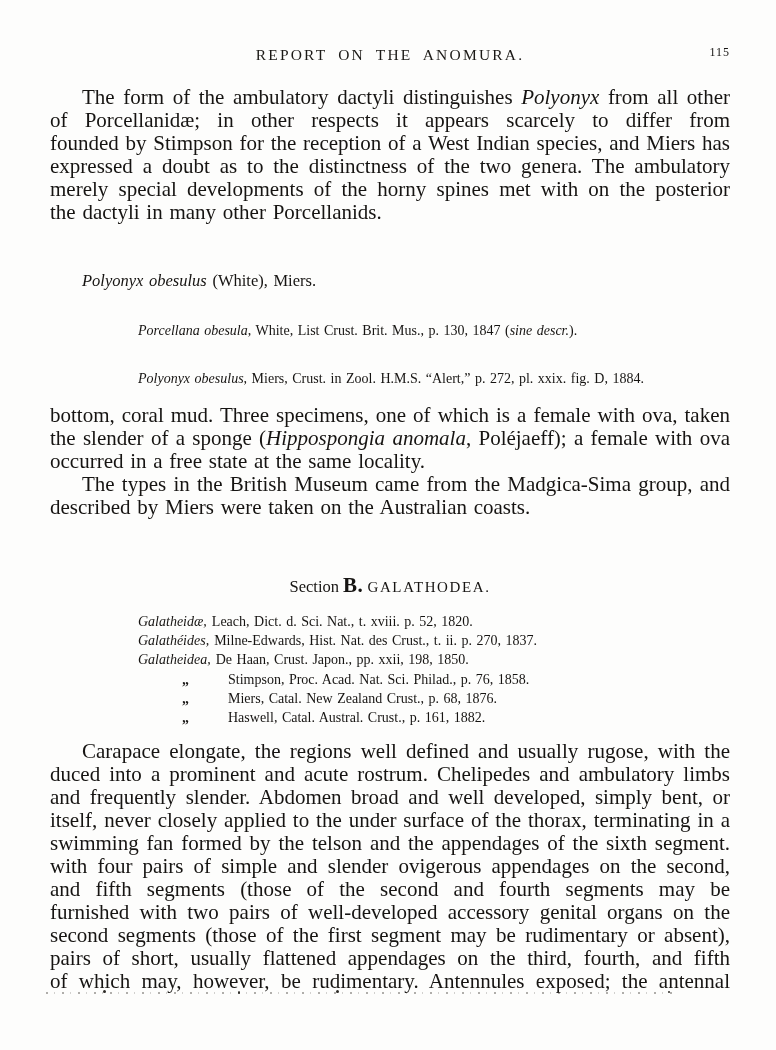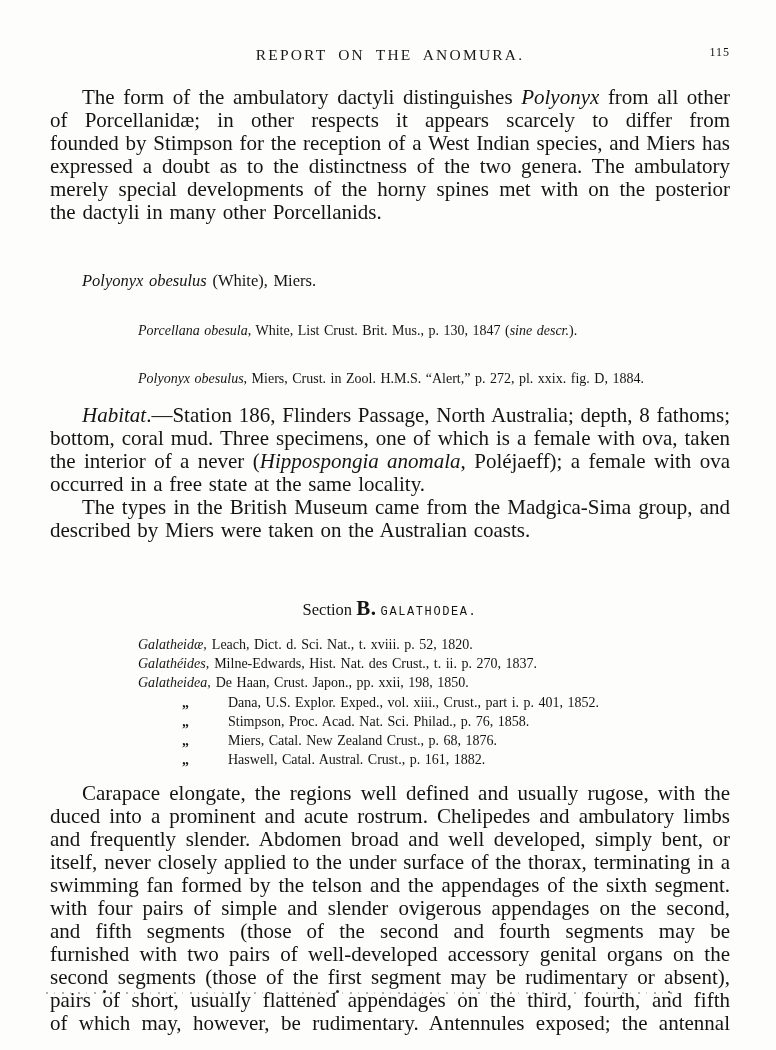--- a/index.html
+++ b/index.html
@@ -84,23 +84,22 @@
     text-align: center;
     font-size: 16.5px;
     height: 24px;
   }
   .section-letter {
     font-size: 21px;
     font-weight: bold;
     letter-spacing: 0.5px;
   }
   .section-name {
-    font-size: 12px;
+    font-size: 15px;
     letter-spacing: 1.6px;
-    font-family: Liberation Mono, monospace;
   }
 
   .refs-block {
     margin-top: 15px;
     padding-left: 88px;
     font-size: 14px;
     line-height: 19.2px;
   }
   .ref-row { height: 19.2px; overflow: hidden; word-spacing: 1px; }
   .refname { margin-right: 5px; }
@@ -155,42 +154,40 @@
     <div class="para species-heading">
         <div class="line indent ragged"><span class="it">Polyonyx obesulus</span><span> (White), Miers.</span></div>
       </div>
 
     <div class="small-block">
         <div class="line ragged"><span class="it">Porcellana obesula</span><span>, White, List Crust. Brit. Mus., p. 130, 1847 (</span><span class="it">sine descr.</span><span>).</span></div>
         <div class="line ragged"><span class="it">Polyonyx obesulus</span><span>, Miers, Crust. in Zool. H.M.S. “Alert,” p. 272, pl. xxix. fig. D, 1884.</span></div>
       </div>
 
     <div class="para habitat-para">
-        <div class="line indent"><span class="it">Habitat</span><span>.—Station 186, Flinders Passage, North Australia; depth, 8 fathoms;</span></div>
         <div class="line"><span>bottom, coral mud. Three specimens, one of which is a female with ova, taken from</span></div>
-        <div class="line"><span>the interior of a never (</span><span class="it">Hippospongia anomala</span><span>, Poléjaeff); a female with ova also</span></div>
+        <div class="line"><span>the slender of a sponge (</span><span class="it">Hippospongia anomala</span><span>, Poléjaeff); a female with ova also</span></div>
         <div class="line ragged"><span>occurred in a free state at the same locality.</span></div>
       </div>
 
     <div class="para">
         <div class="line indent"><span>The types in the British Museum came from the Madgica-Sima group, and those</span></div>
         <div class="line ragged"><span>described by Miers were taken on the Australian coasts.</span></div>
       </div>
 
     <div class="section-heading">
       <span>Section</span>
       <span class="section-letter">B.</span>
       <span class="section-name">GALATHODEA.</span>
     </div>
 
     <div class="refs-block">
         <div class="ref-row"><span class="it refname">Galatheidæ,</span><span>Leach, Dict. d. Sci. Nat., t. xviii. p. 52, 1820.</span></div>
         <div class="ref-row"><span class="it refname">Galathéides,</span><span>Milne-Edwards, Hist. Nat. des Crust., t. ii. p. 270, 1837.</span></div>
         <div class="ref-row"><span class="it refname">Galatheidea,</span><span>De Haan, Crust. Japon., pp. xxii, 198, 1850.</span></div>
-        <div class="ref-row"><span class="ditto">„</span><span>Dana, U.S. Explor. Exped., vol. xiii., Crust., part i. p. 401, 1852.</span></div>
         <div class="ref-row"><span class="ditto">„</span><span>Stimpson, Proc. Acad. Nat. Sci. Philad., p. 76, 1858.</span></div>
         <div class="ref-row"><span class="ditto">„</span><span>Miers, Catal. New Zealand Crust., p. 68, 1876.</span></div>
         <div class="ref-row"><span class="ditto">„</span><span>Haswell, Catal. Austral. Crust., p. 161, 1882.</span></div>
       </div>
 
     <div class="para description-para">
         <div class="line indent"><span>Carapace elongate, the regions well defined and usually rugose, with the front pro-</span></div>
         <div class="line"><span>duced into a prominent and acute rostrum. Chelipedes and ambulatory limbs elongated</span></div>
         <div class="line"><span>and frequently slender. Abdomen broad and well developed, simply bent, or folded on</span></div>
         <div class="line"><span>itself, never closely applied to the under surface of the thorax, terminating in a powerful</span></div>

